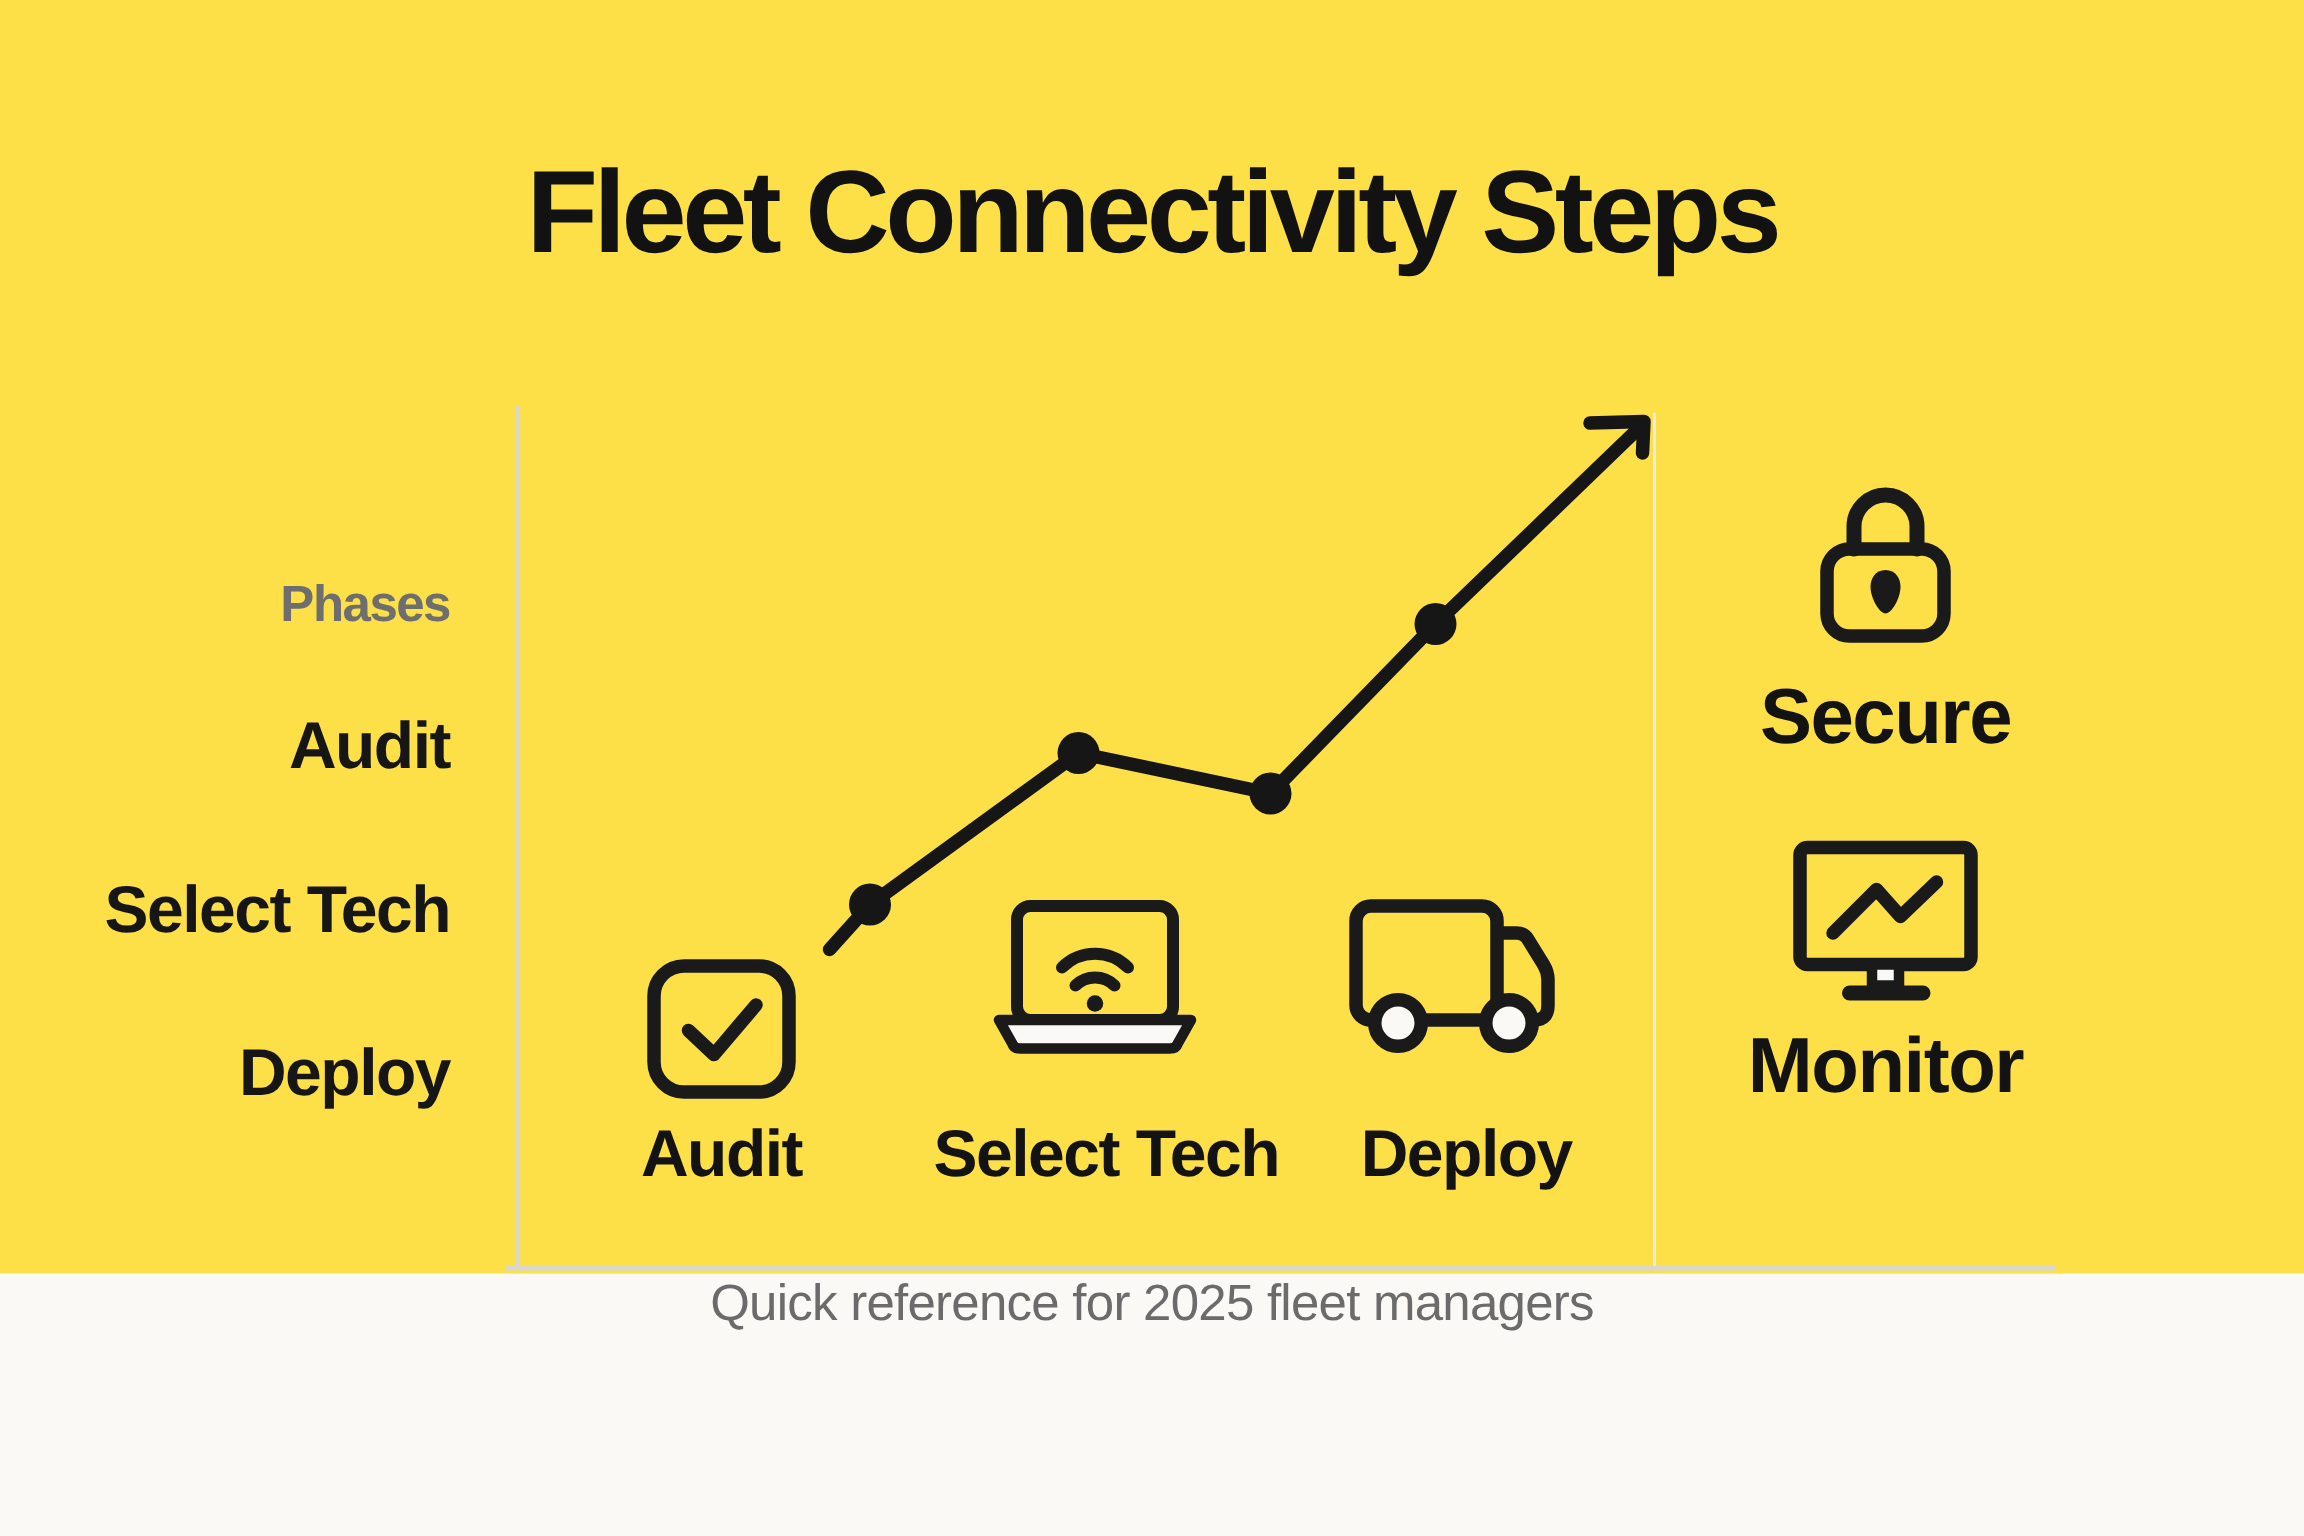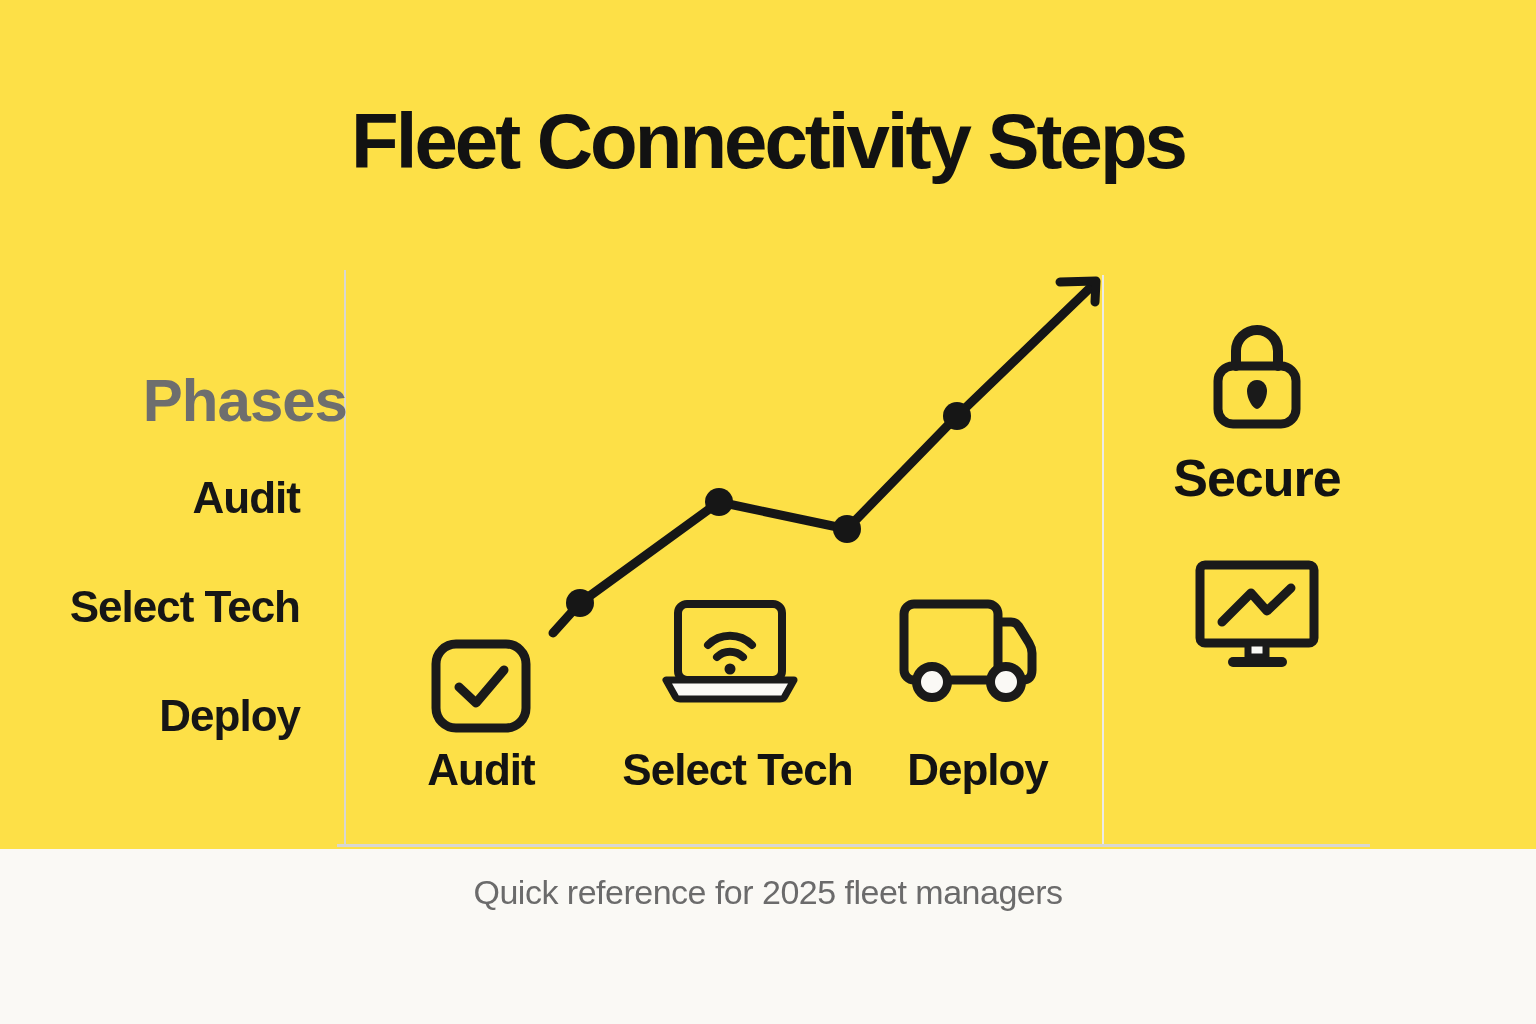--- a/index.html
+++ b/index.html
@@ -19,21 +19,21 @@
   }
 
   
   .axis{position:absolute;background:#d8d7d2;}
   .axis-left{left:344px;top:270px;width:2px;height:576px;}
   .axis-bottom{left:337px;top:844px;width:1033px;height:3px;}
   .axis-divider{left:1102px;top:275px;width:2px;height:569px;background:#eceae5;}
 
   
   .ylab{position:absolute;left:0;width:300px;text-align:right;line-height:1;white-space:nowrap;}
-  .ylab-title{top:371px;font-size:60px;font-weight:600;color:#6e6e6e;letter-spacing:-1px;padding-left:47px;}
+  .ylab-title{top:386px;font-size:34px;font-weight:600;color:#6e6e6e;letter-spacing:-1px;}
   .ylab-1{top:476px;}
   .ylab-2{top:585px;}
   .ylab-3{top:694px;}
   .ylab-dark{font-size:44px;font-weight:600;color:#161616;letter-spacing:-1px;}
 
   
   .trend{position:absolute;left:0;top:0;width:1536px;height:1024px;pointer-events:none;}
 
   
   .icon{position:absolute;}
@@ -50,21 +50,21 @@
   .step-2{left:590px;width:295px;}
   .step-3{left:875px;width:205px;}
 
   
   .side-label{position:absolute;line-height:1;text-align:center;
     font-size:52px;font-weight:600;color:#131313;letter-spacing:-1px;white-space:nowrap;}
   .side-1{left:1157px;top:452px;width:200px;}
   .side-2{left:1157px;top:685px;width:200px;}
 
   .caption{
-    position:absolute;left:0;right:0;top:873px;text-align:center;
+    position:absolute;left:0;right:0;top:850px;text-align:center;
     font-size:34px;font-weight:400;color:#6b6b6b;letter-spacing:-0.5px;
   }
 </style>
 </head>
 <body>
 
 <div class="page">
 
   <h1 class="title">Fleet Connectivity Steps</h1>
 
@@ -116,16 +116,17 @@
     <path d="M47 62 C40 62 37 68 37 73 C37 81 43 91 47 91 C51 91 57 81 57 73 C57 68 54 62 47 62 Z" fill="#1a1a1a"></path>
   </svg>
   <div class="side-label side-1">Secure</div>
 
   <svg class="icon icon-monitor" viewBox="0 0 128 110">
     <rect x="6" y="5" width="114" height="78" rx="5" fill="none" stroke="#1a1a1a" stroke-width="9"></rect>
     <polyline points="28,62 57,33 73,51 97,28" fill="none" stroke="#1a1a1a" stroke-width="9" stroke-linecap="round" stroke-linejoin="round"></polyline>
     <rect x="54" y="83" width="18" height="14" fill="#faf9f5" stroke="#1a1a1a" stroke-width="7"></rect>
     <path d="M39 102 H88" fill="none" stroke="#1a1a1a" stroke-width="10" stroke-linecap="round"></path>
   </svg>
+  <div class="side-label side-2">Monitor</div>
 
   <div class="caption">Quick reference for 2025 fleet managers</div>
 
 </div>
 
 </body></html>

